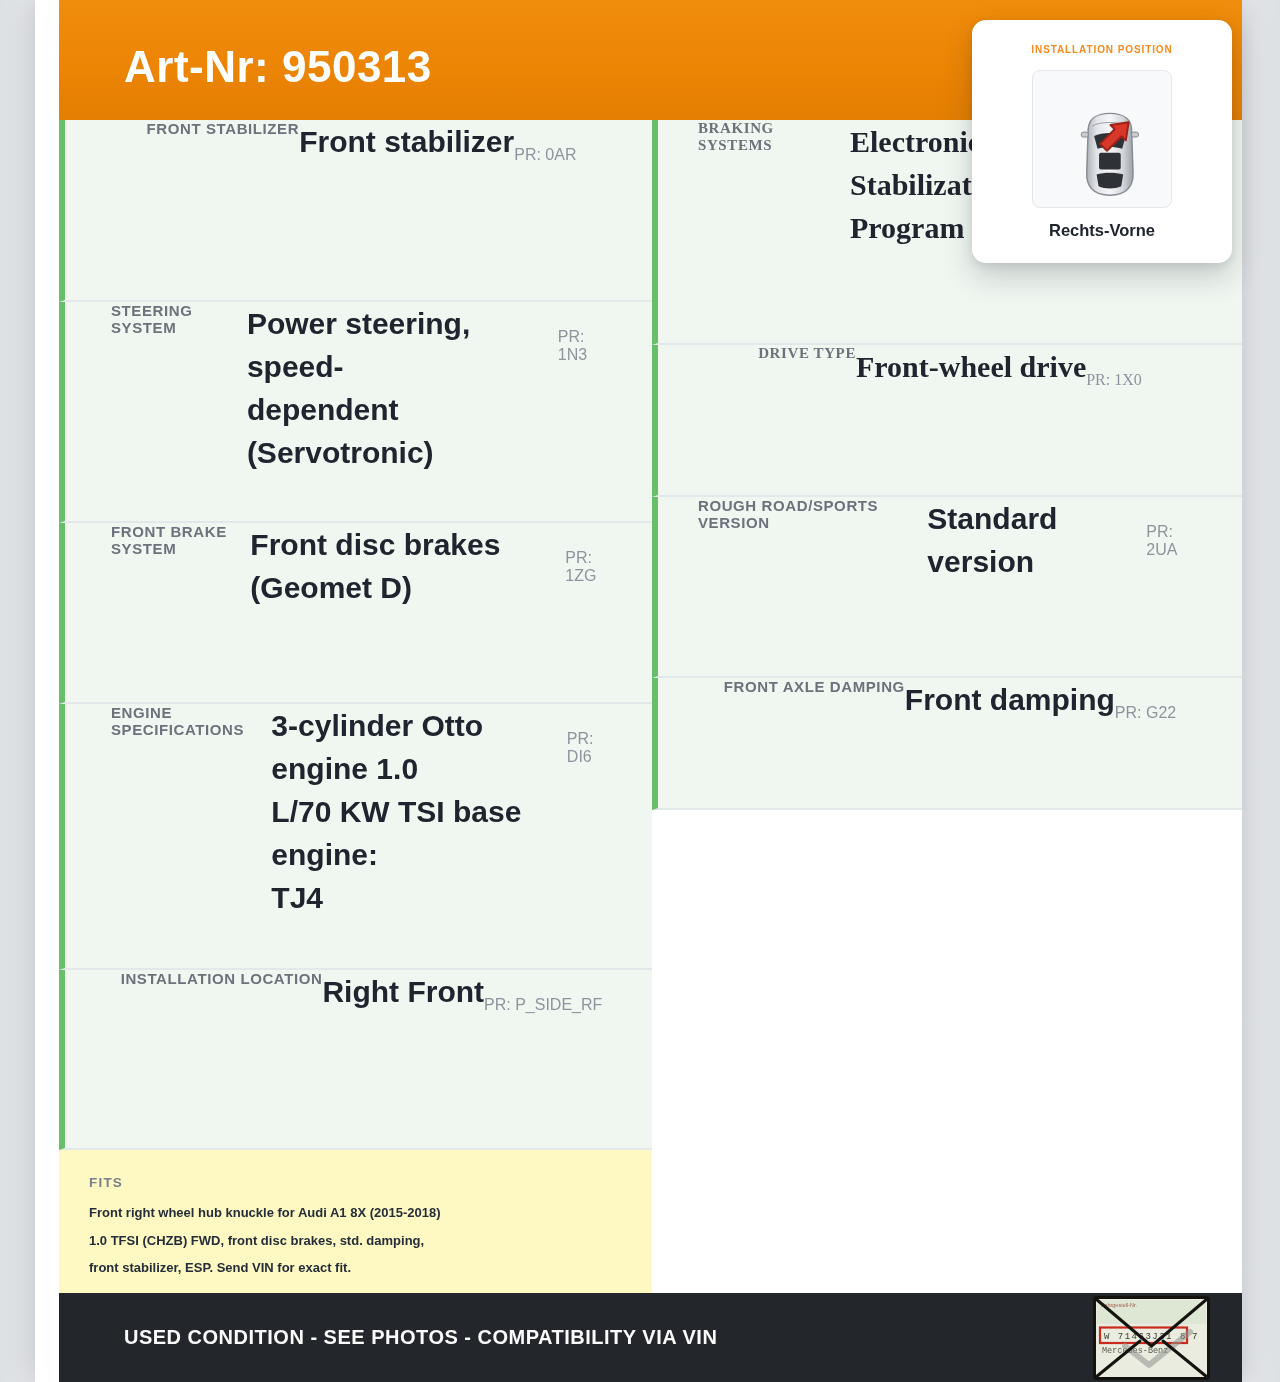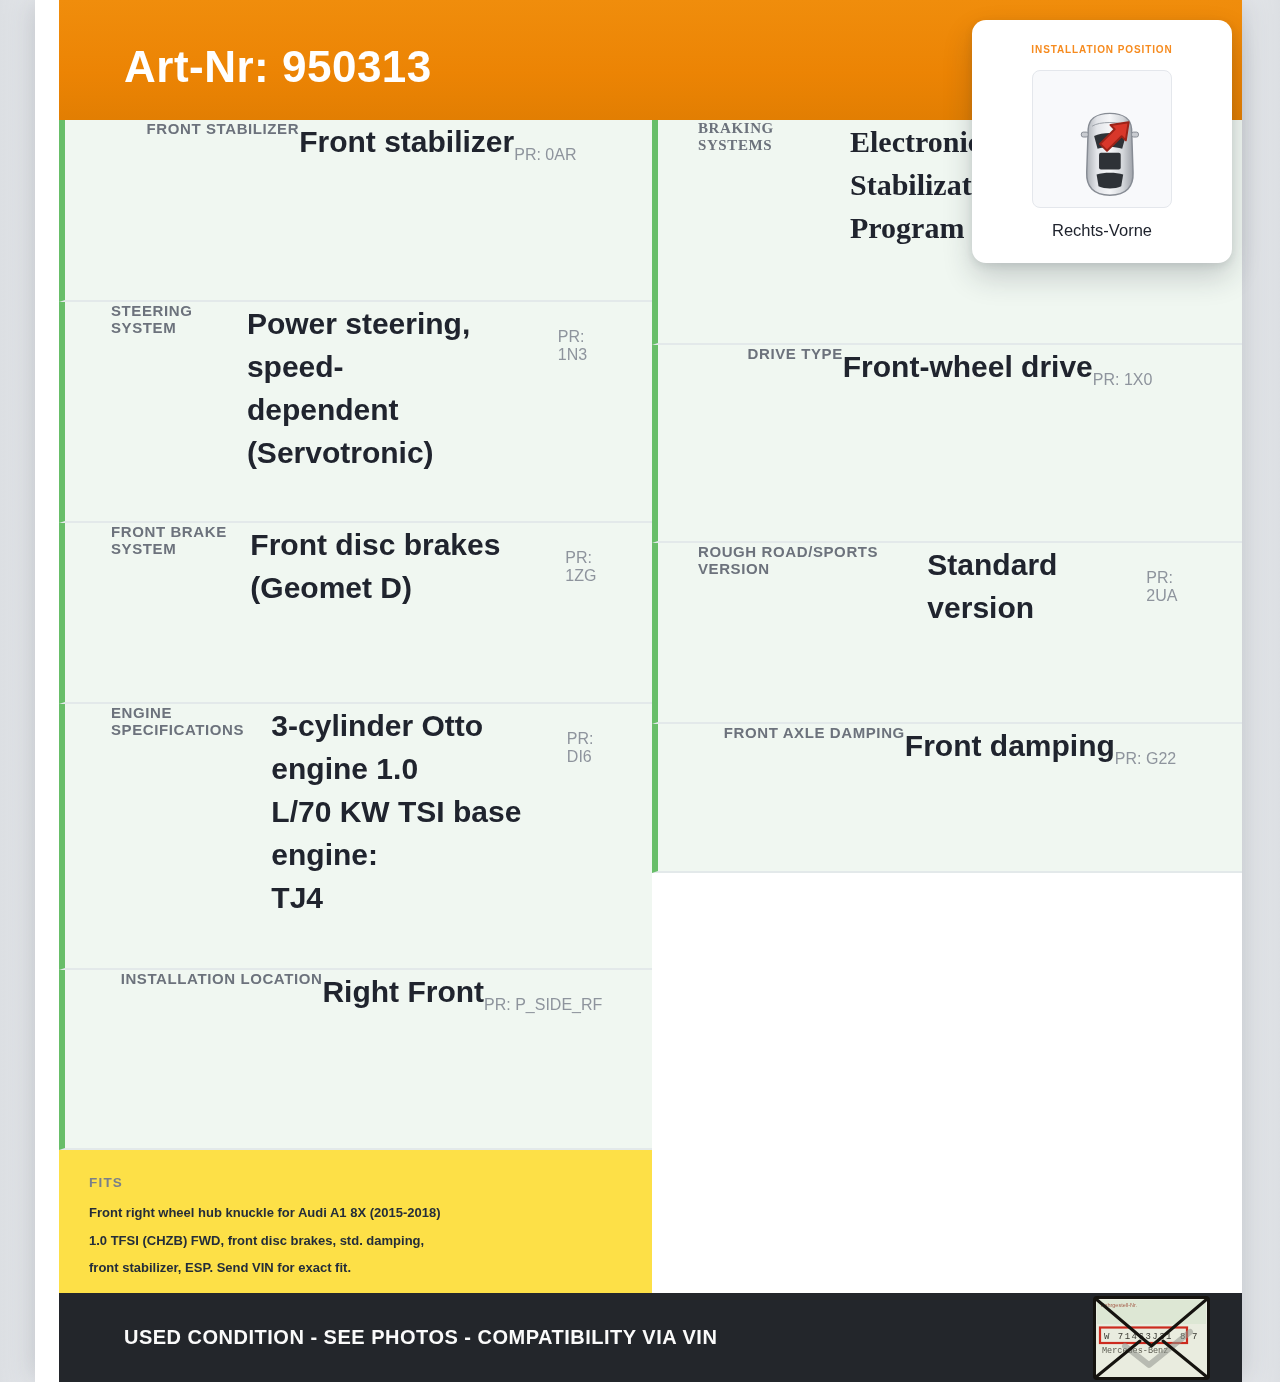--- a/index.html
+++ b/index.html
@@ -33,28 +33,28 @@
   .card {
     background:#f0f7f1; border-left:6px solid #68be69;
     border-bottom:2px solid #e3e9ea;
     display:flex; flex-direction:row; justify-content:center;
     padding:0 40px 0 46px;
   }
   .col-right .card { padding-left:40px; }
   .card:last-of-type { border-bottom:2px solid #e3e9ea; }
   .cl1 { height:182px; } .cl2 { height:221px; } .cl3 { height:181px; }
   .cl4 { height:266px; } .cl5 { height:180px; }
-  .cr1 { height:225px;font-family:Liberation Serif, serif; } .cr2 { height:198px; } .cr3 { height:181px; } .cr4 { height:149px; }
+  .cr1 { height:225px;font-family:Liberation Serif, serif; } .cr2 { height:152px;font-family:Liberation Serif, serif; } .cr3 { height:181px; } .cr4 { height:132px; }
   .cat { font-size:15px; font-weight:700; color:#6c727c; letter-spacing:.6px; margin-bottom:8px; }
   .ttl { font-size:30px; line-height:43px; font-weight:700; color:#20242e; white-space:pre-line; }
   .pr  { font-size:16px; color:#8e949d; margin-top:26px; }
   .filler { flex:1 1 auto; background:#ffffff; }
   
   .fits {
-    height:143px; background:#fde047; padding:25px 30px 0 30px;
+    height:143px; background:#fef9c3; padding:25px 30px 0 30px;
   }
   .fits-label { font-size:13.5px; font-weight:700; color:#7a8089; letter-spacing:1.2px; margin-bottom:9px; }
   .fits-text  { font-size:13px; line-height:27.5px; font-weight:700; color:#242d39; white-space:pre-line; }
   
   .bar {
     position:relative; height:89px; flex:0 0 89px; background:#23262b;
     display:flex; align-items:center; padding-left:65px;
   }
   .bar-text { color:#fafafa; font-size:20px; font-weight:700; letter-spacing:.5px; }
   .stamp { position:absolute; right:32px; top:3px; width:117px; height:84px; }
@@ -63,21 +63,21 @@
     position:absolute; top:20px; right:10px; width:260px; height:243px;
     background:#ffffff; border-radius:14px; z-index:5;
     box-shadow:0 14px 30px rgba(30,36,48,.20), 0 3px 8px rgba(30,36,48,.10);
     text-align:center;
   }
   .pos-title { margin-top:24px; font-size:10px; font-weight:700; color:#f68b1f; letter-spacing:.9px; }
   .pos-imgbox {
     width:140px; height:138px; margin:15px auto 0;
     background:#f8f9fb; border:1px solid #e4e7ec; border-radius:8px;
   }
-  .pos-value { margin-top:13px; font-size:16.5px; font-weight:400; color:#20242e; }
+  .pos-value { margin-top:13px; font-size:16.5px; font-weight:700; color:#20242e; }
 </style>
 </head>
 <body>
 
 <div class="page">
   <div class="content">
 
     <header class="hdr">
       <h1>Art-Nr: 950313</h1>
     </header>

